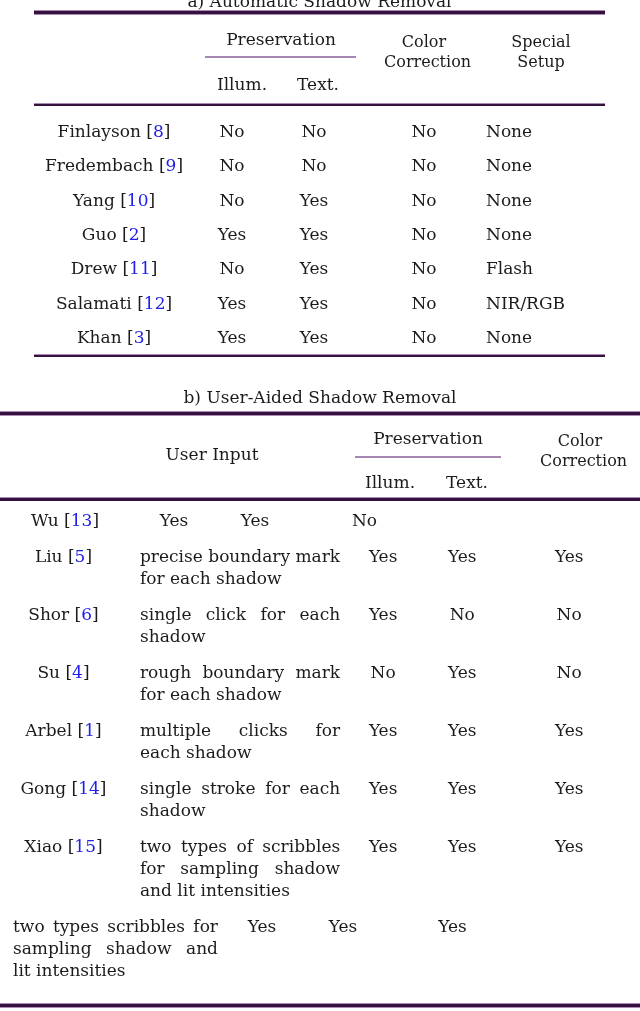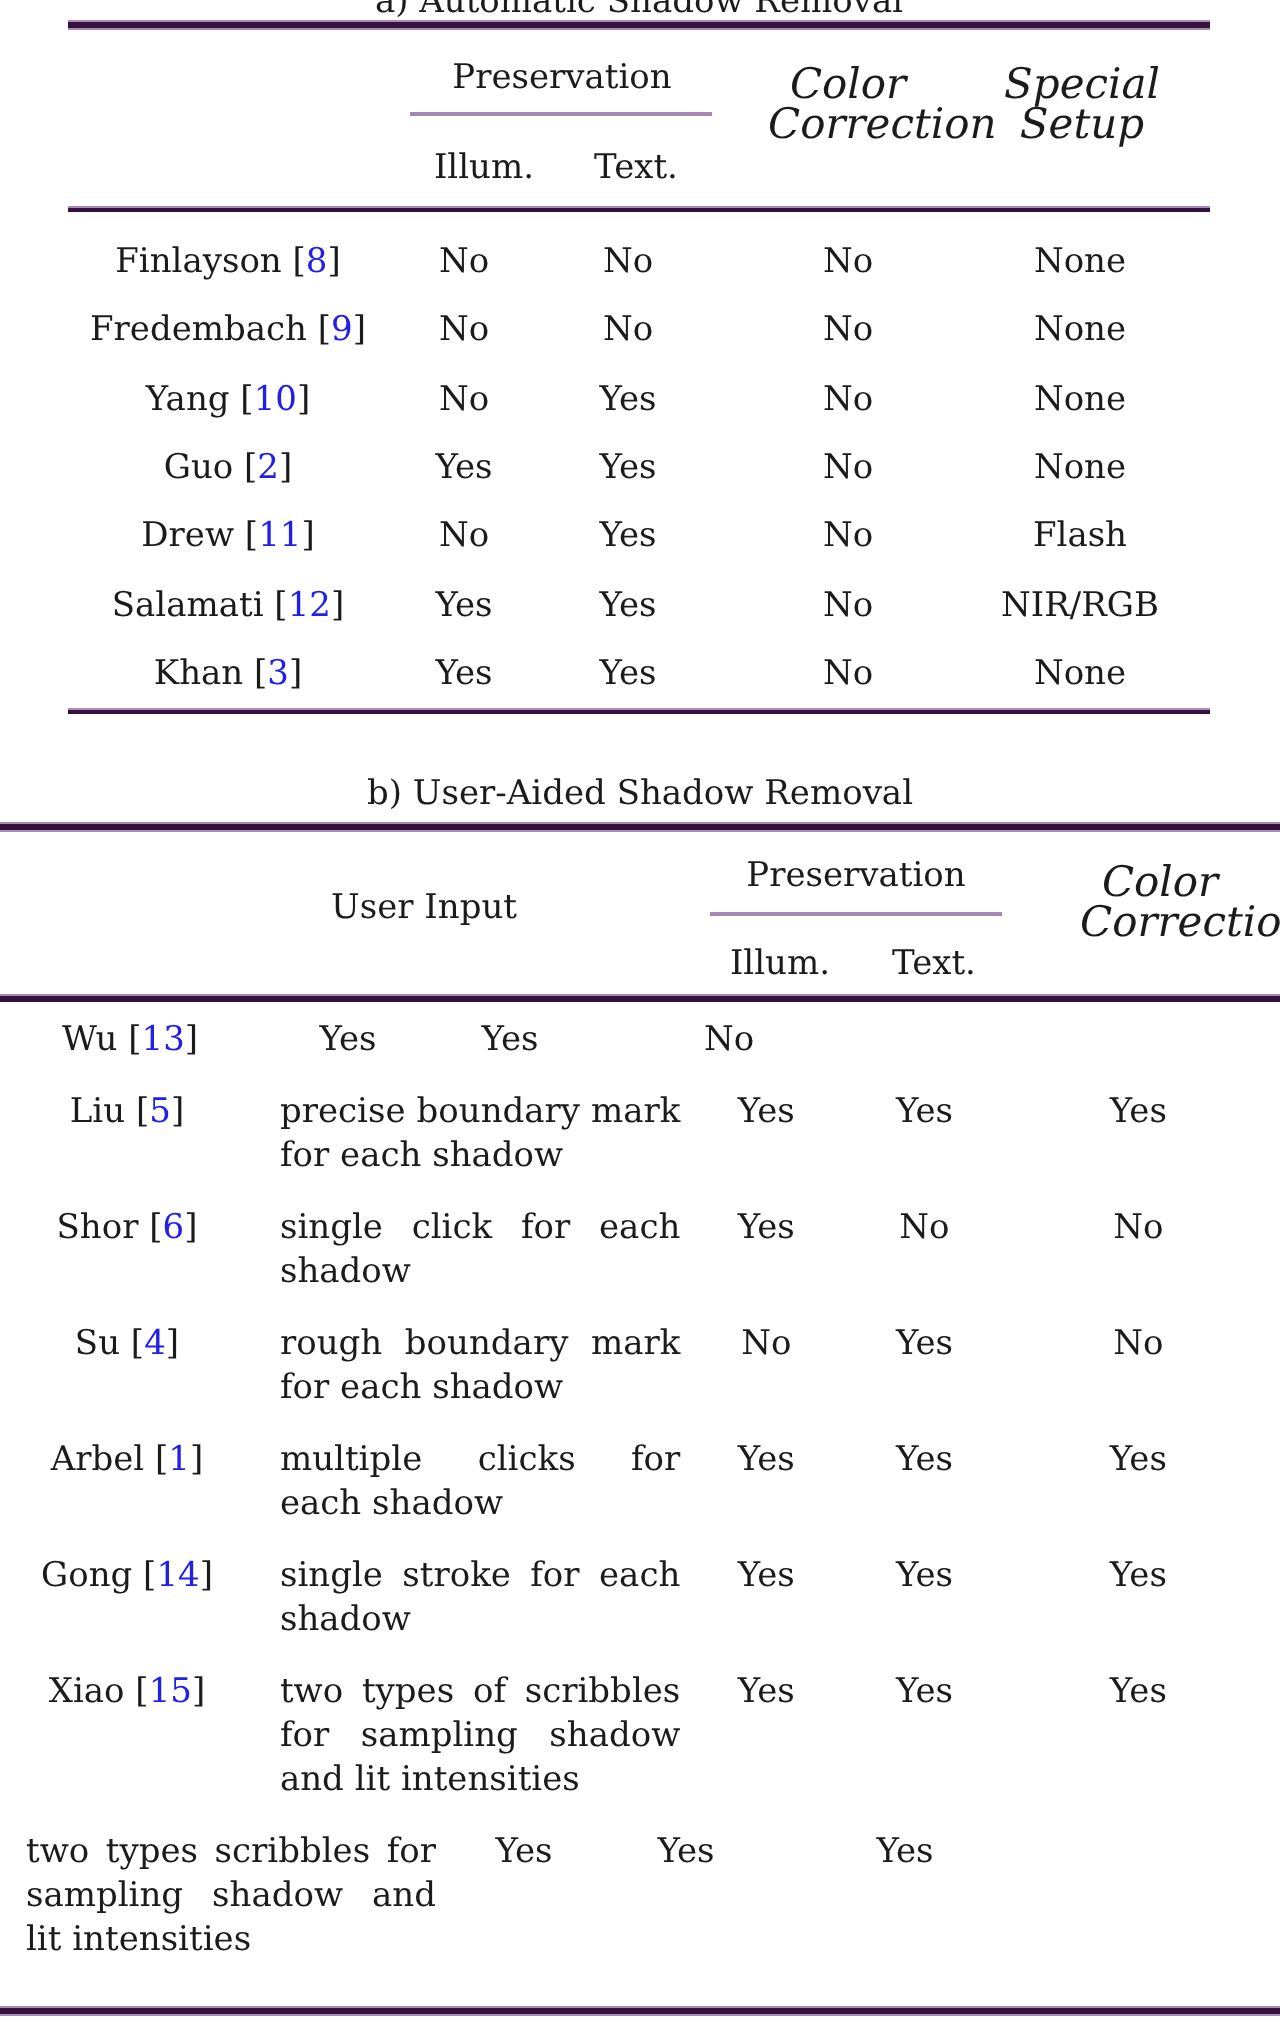--- a/index.html
+++ b/index.html
@@ -6,31 +6,31 @@
   .page{
     position:relative;width:640px;height:1011px;background:#ffffff;overflow:hidden;
     font-family:"DejaVu Serif","Liberation Serif",serif;color:#1b1b1b;font-size:17px;
   }
   .abs{position:absolute;}
   .ctr{text-align:center;}
   .rule{position:absolute;}
   .rule-thick{height:5px;background:linear-gradient(to bottom,#a98bb5 0 1px,#35113f 1px 4px,#a98bb5 4px 5px);}
   .rule-med{height:3px;background:linear-gradient(to bottom,#a98bb5 0 1px,#35113f 1px 3px);}
   .rule-thin{height:2px;background:#a587b2;}
-  .hdr-sm{font-size:21px;line-height:20px;font-style:italic;}
+  .hdr-sm{font-size:16px;line-height:20px;}
   .title{font-size:17px;}
   .cite{color:#2020e8;}
   
   .rows-a{position:absolute;left:30px;top:114px;width:610px;}
   .row-a{display:flex;height:34.3px;align-items:center;}
   .ca-method{width:168px;text-align:center;}
   .ca-illum{width:68px;text-align:center;}
   .ca-text{width:96px;text-align:center;}
   .ca-color{width:124px;text-align:center;}
-  .ca-special{width:108px;text-align:center;}
+  .ca-special{width:108px;}
   
   .rows-b{position:absolute;left:0;top:509px;width:640px;}
   .row-b{display:flex;align-items:flex-start;margin-bottom:14px;line-height:22px;}
   .cb-method{width:130px;text-align:center;}
   .cb-input{margin-left:13px;width:205px;text-align:justify;}
   .cb-illum{width:88px;text-align:center;}
   .cb-text{width:74px;text-align:center;}
   .cb-color{width:145px;text-align:center;}
 </style>
 </head>

